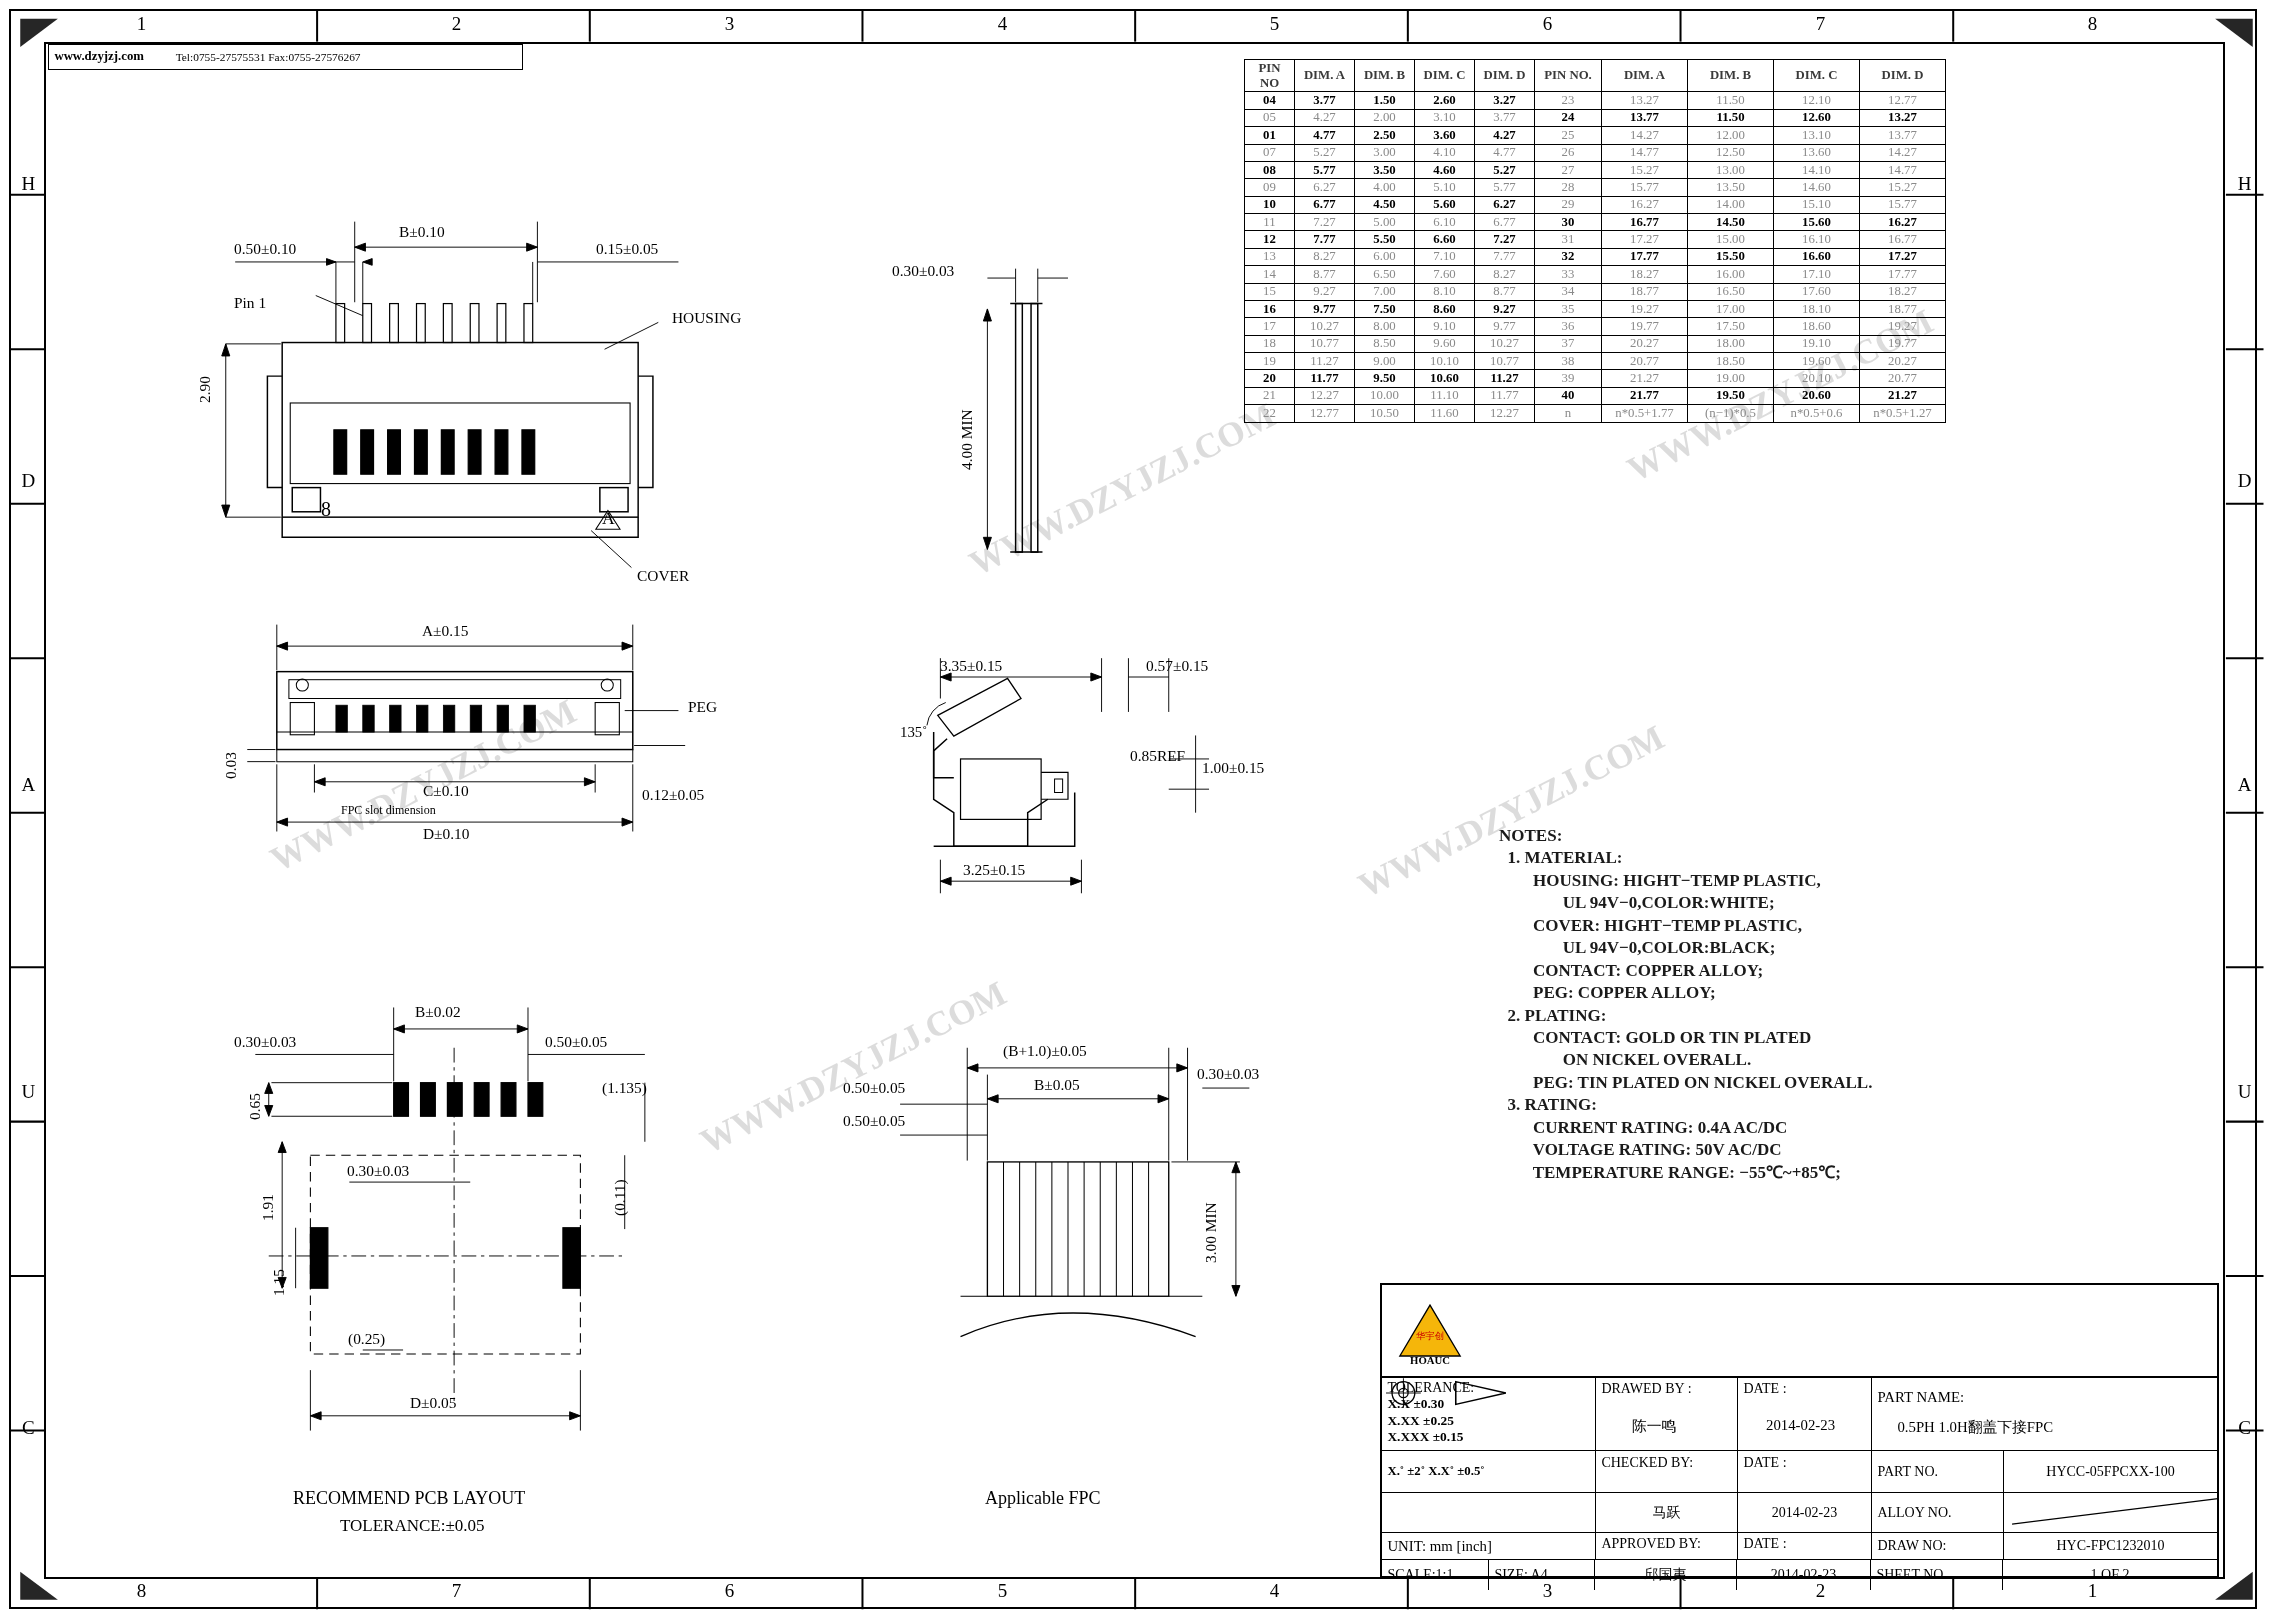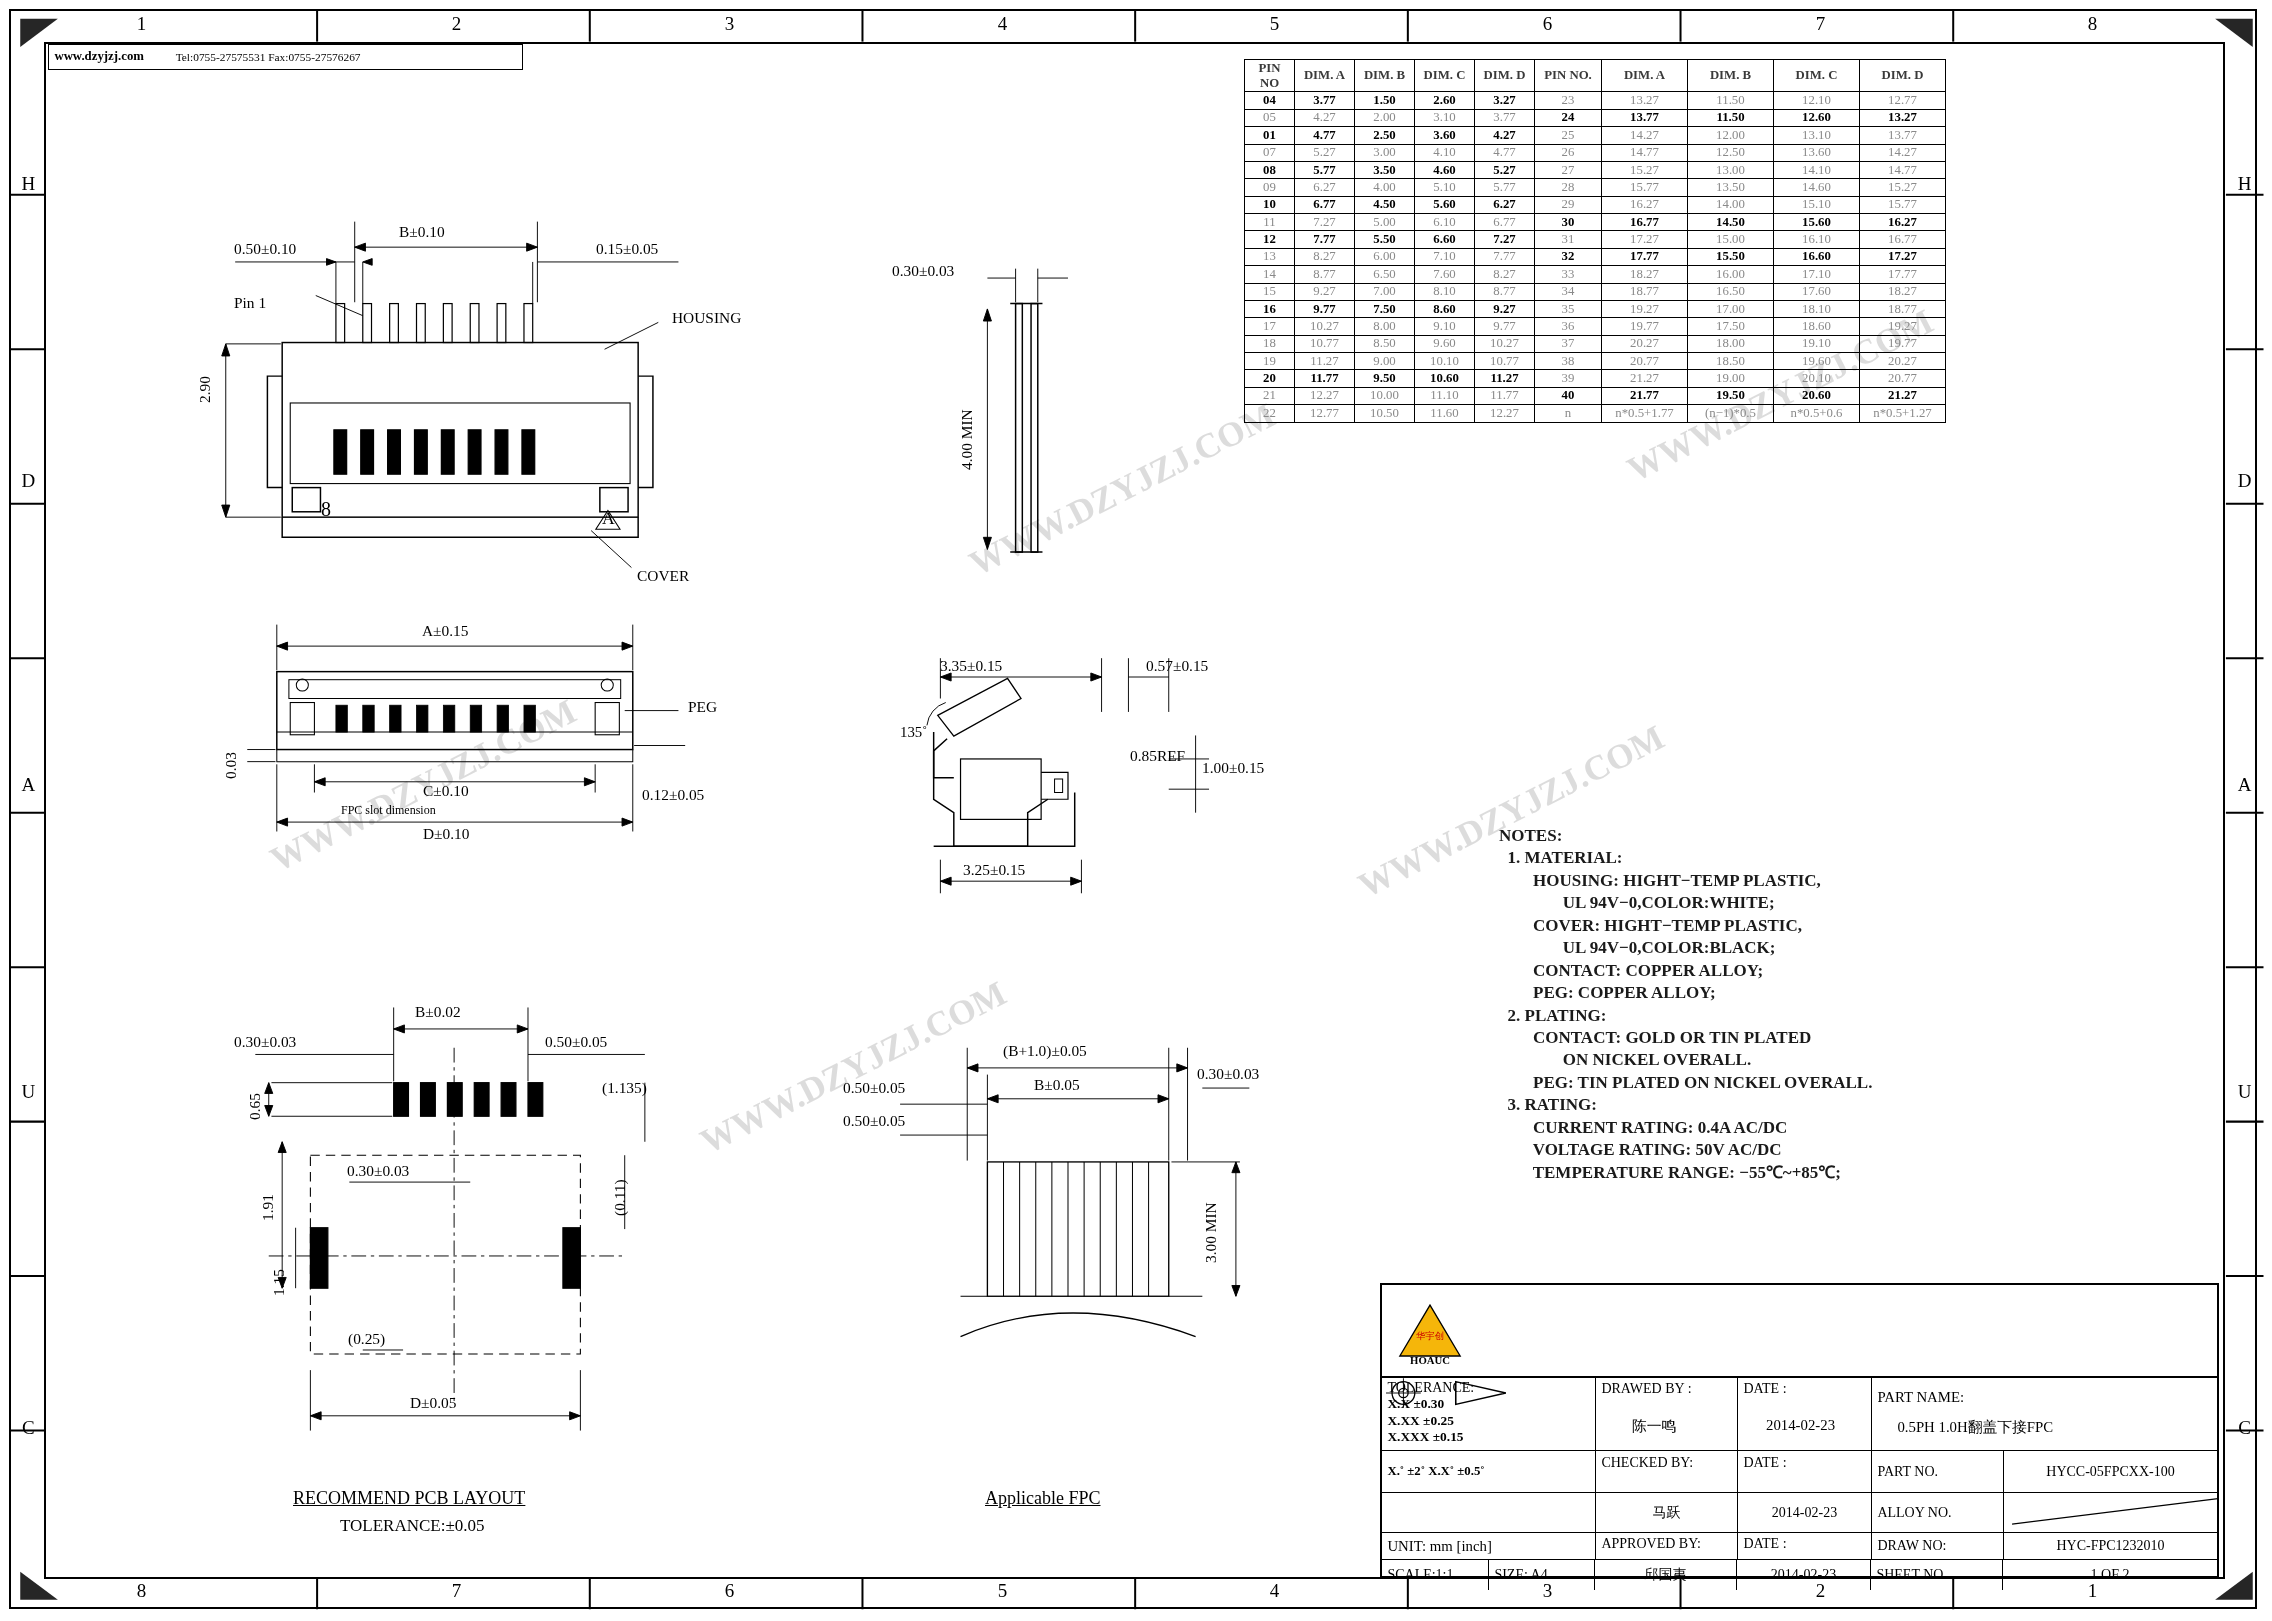--- a/index.html
+++ b/index.html
@@ -27,21 +27,21 @@
   .tb-company{font-family:"Liberation Serif",serif;font-size:29.5px;font-weight:bold;letter-spacing:1.3px;margin-left:12px;}
   .tb-grid{position:absolute;left:0;top:91px;right:0;bottom:0;}
   .tbrow{display:flex;border-bottom:1.3px solid #000;box-sizing:border-box;}
   .tbrow:last-child{border-bottom:none;}
   .tbc{border-right:1.3px solid #000;box-sizing:border-box;font-family:"Liberation Serif",serif;font-size:14px;padding:2.7px 5.4px;display:flex;align-items:center;}
   .tbc:last-child{border-right:none;}
   .tol{font-size:13.4px;line-height:1.25;}
   .watermark{position:absolute;color:rgba(150,150,150,0.33);font-family:"Liberation Serif",serif;font-weight:bold;font-size:35px;transform:rotate(-27deg);white-space:nowrap;pointer-events:none;}
   .dw{position:absolute;font-family:"Liberation Serif",serif;font-size:15.4px;color:#000;white-space:nowrap;}
   svg{position:absolute;left:0;top:0;}
-  .lbl-u{text-decoration:underline;}
+  .lbl-u{}
 </style>
 </head>
 <body>
 
 <div class="sheet">
 
   <div class="outer-border"></div>
   <div class="inner-border"></div>
 
   <svg width="2273" height="1622" viewBox="0 0 3384 2415">

